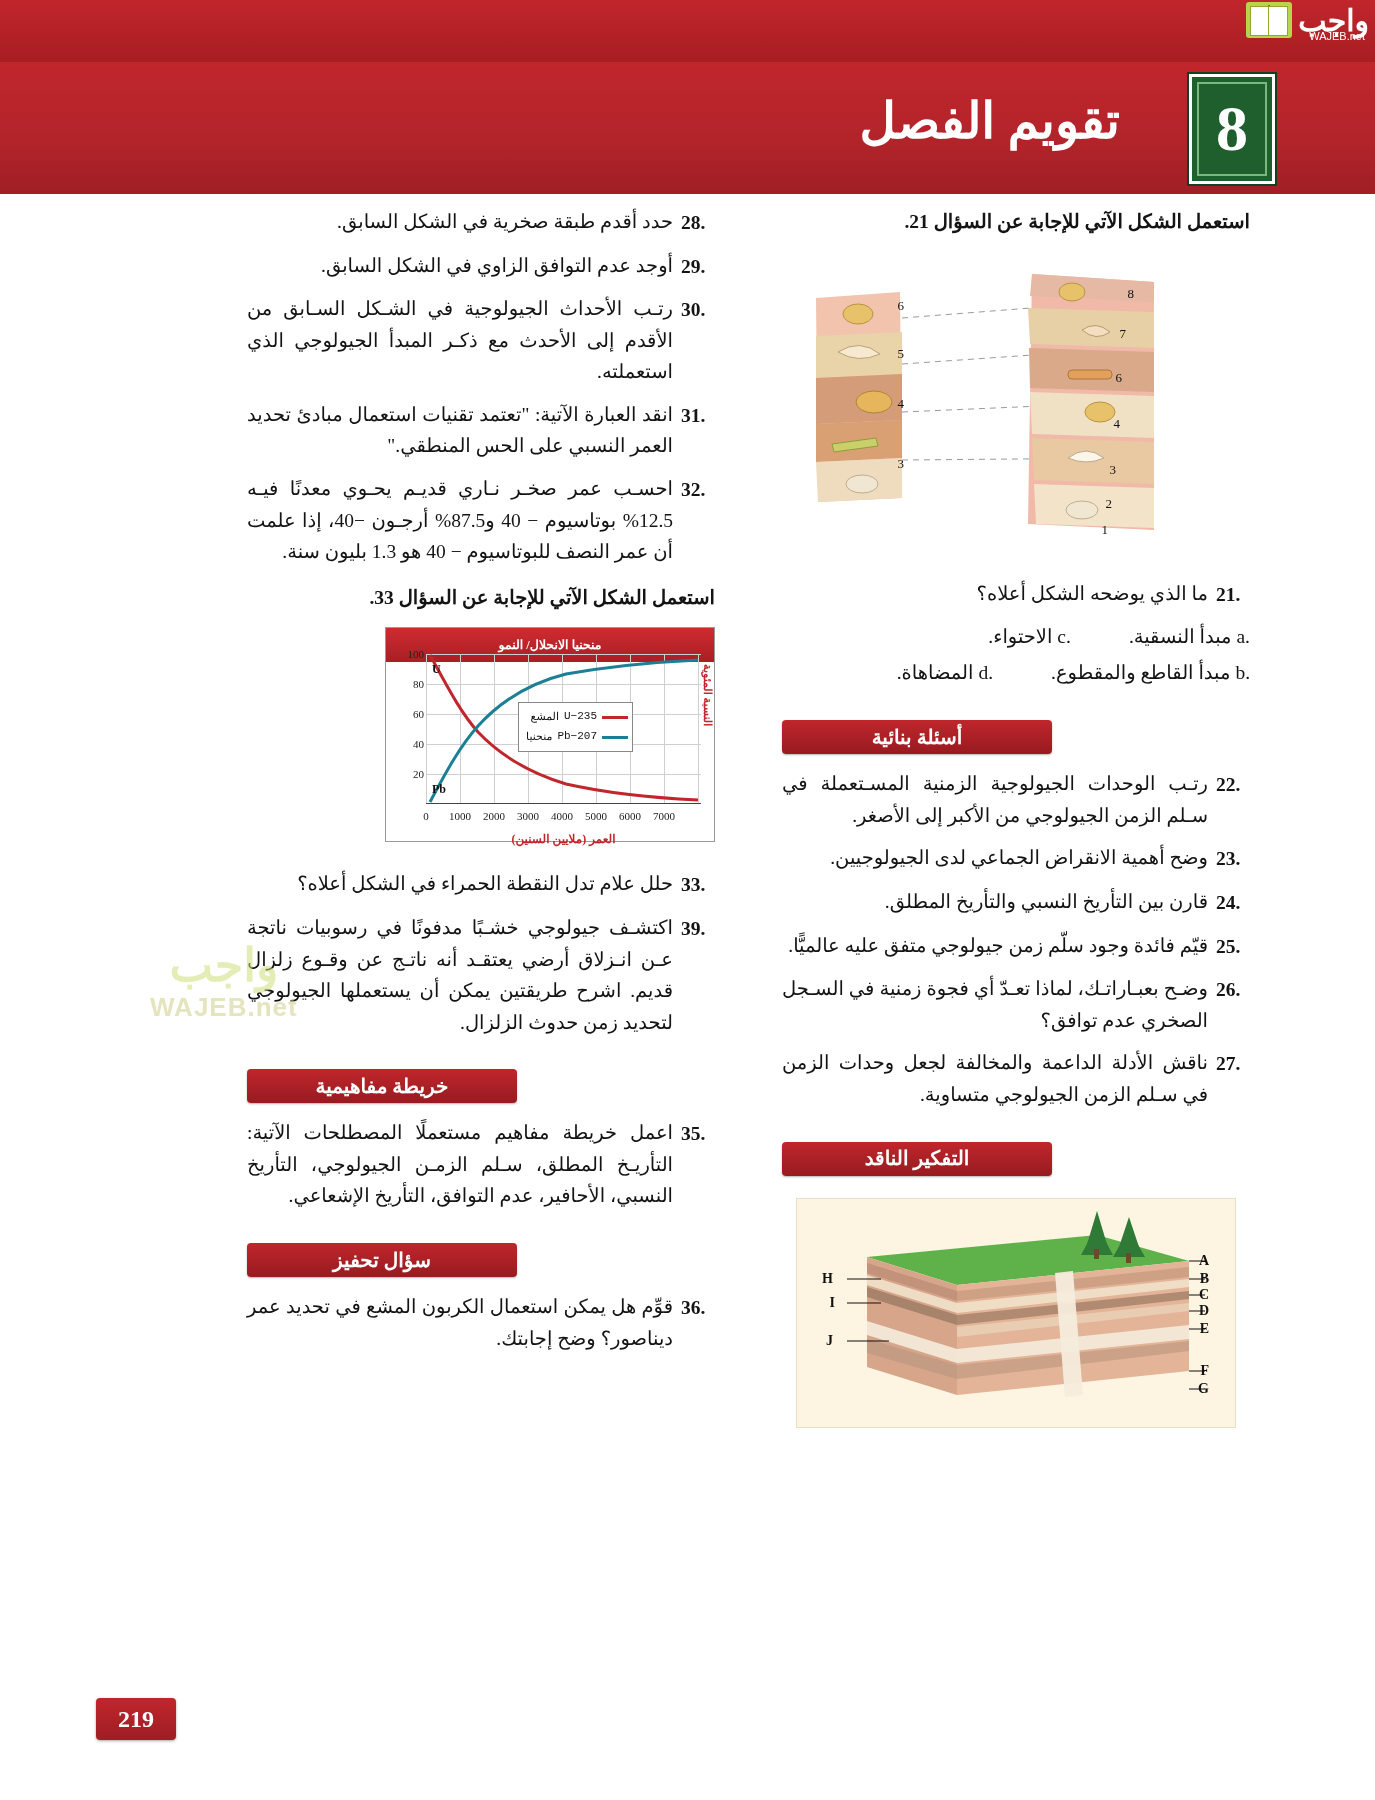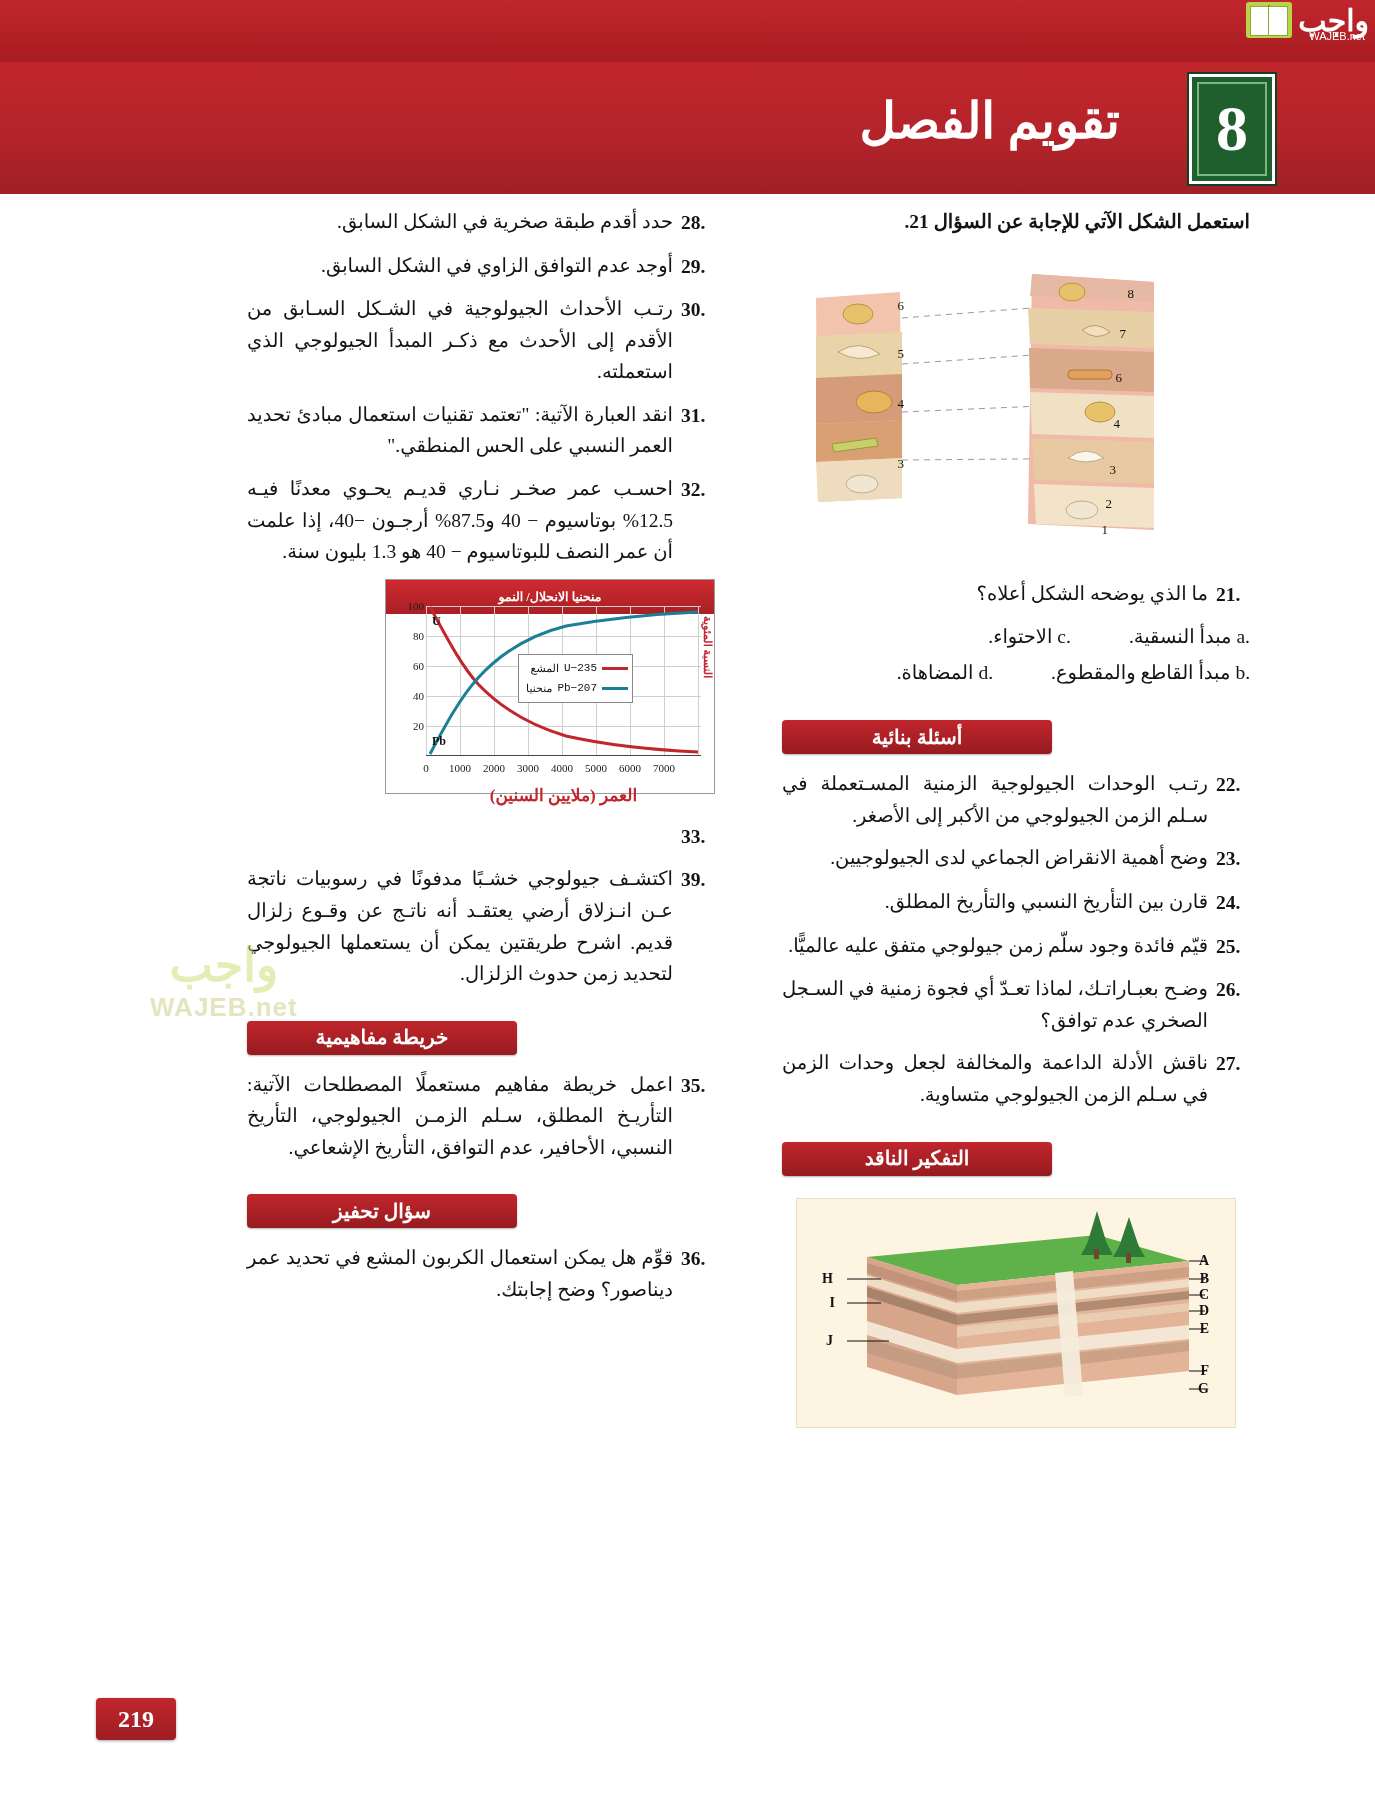--- a/index.html
+++ b/index.html
@@ -127,21 +127,21 @@
     position:absolute; background:#cfcfcf;
   }
   .ylab {
     position:absolute; right:-2px; top:36px; writing-mode:vertical-rl;
     font-size:11px; color:#c0262c; font-weight:bold; letter-spacing:1px;
   }
   .ytick { position:absolute; left:-30px; width:28px; text-align:right; font-size:11px; color:#222; }
   .xtick { position:absolute; top:154px; font-size:11px; color:#222; transform:translateX(-50%); }
   .xlab {
     position:absolute; left:0; right:0; top:176px; text-align:center;
-    font-size:17px; color:#c0262c; font-weight:bold;
+    font-size:12px; color:#c0262c; font-weight:bold;
   }
   .legend {
     position:absolute; left:92px; top:48px; width:115px; border:1px solid #888;
     background:#fff; font-size:11px; padding:3px 4px;
   }
   .legend div { display:flex; align-items:center; gap:5px; margin:2px 0; direction:rtl; }
   .legend .sw { width:26px; height:3px; display:inline-block; }
   .legend .nm { font-family:Liberation Mono, monospace; direction:ltr; }
   .curve-lbl { position:absolute; font-size:12px; color:#111; font-weight:bold; }
 
@@ -393,20 +393,21 @@
     </div>
     <div class="q">
       <div class="n">31.</div>
       <div class="t">انقد العبارة الآتية: "تعتمد تقنيات استعمال مبادئ تحديد العمر النسبي على الحس المنطقي."</div>
     </div>
     <div class="q">
       <div class="n">32.</div>
       <div class="t">احسـب عمر صخـر نـاري قديـم يحـوي معدنًا فيـه 12.5% بوتاسيوم − 40 و87.5% أرجـون −40، إذا علمت أن عمر النصف للبوتاسيوم − 40 هو 1.3 بليون سنة.</div>
     </div>
 
+    <div class="lead" style="margin-top:14px">استعمل الشكل الآتي للإجابة عن السؤال 33.</div>
 
     <div class="chart-box">
       <div class="chart-title">منحنيا الانحلال/ النمو</div>
       <div class="plot">
         <div class="grid">
           <i style="left:0;top:0;width:1px;height:150px"></i>
           <i style="left:34px;top:0;width:1px;height:150px"></i>
           <i style="left:68px;top:0;width:1px;height:150px"></i>
           <i style="left:102px;top:0;width:1px;height:150px"></i>
           <i style="left:136px;top:0;width:1px;height:150px"></i>
@@ -460,20 +461,21 @@
             <span class="nm">Pb−207</span>
             <span>منحنيا</span>
           </div>
         </div>
       </div>
       <div class="ylab">النسبة المئوية</div>
     </div>
 
     <div class="q" style="margin-top:26px">
       <div class="n">33.</div>
+      <div class="t">حلل علام تدل النقطة الحمراء في الشكل أعلاه؟</div>
     </div>
     <div class="q">
       <div class="n">39.</div>
       <div class="t">اكتشـف جيولوجي خشـبًا مدفونًا في رسوبيات ناتجة عـن انـزلاق أرضي يعتقـد أنه ناتـج عن وقـوع زلزال قديم. اشرح طريقتين يمكن أن يستعملها الجيولوجي لتحديد زمن حدوث الزلزال.</div>
     </div>
 
     <div class="ribbon-wrap">
         <div class="ribbon">خريطة مفاهيمية</div>
       </div>
 

